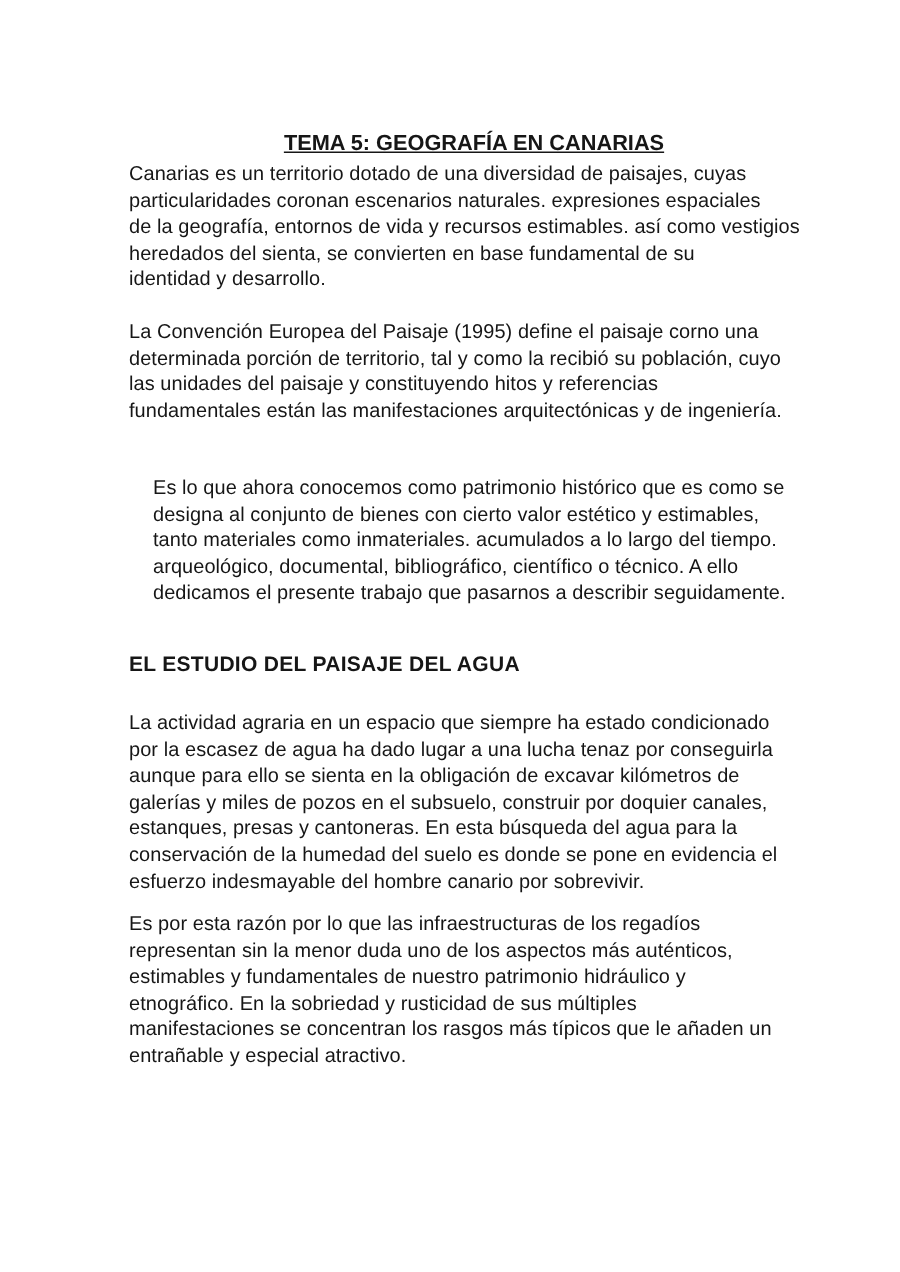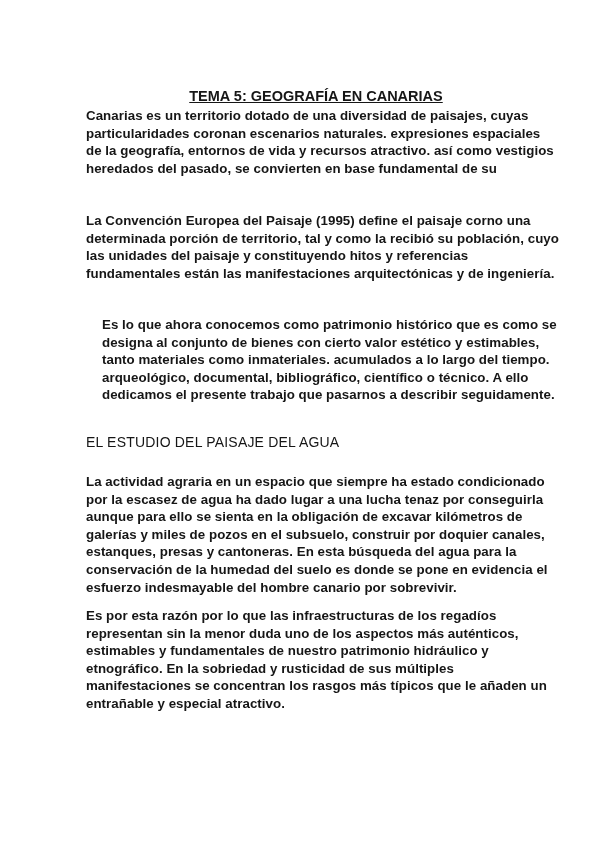--- a/index.html
+++ b/index.html
@@ -37,54 +37,54 @@
       line-height: 18px;
     }
     .para {
       position: absolute;
       left: 86px;
       width: 440px;
       margin: 0;
       font-size: 13.3px;
       line-height: 17.6px;
       letter-spacing: 0.05px;
-      font-weight: bold;
     }
     .para .ln {
       display: block;
       white-space: nowrap;
     }
     .section-heading {
       position: absolute;
       left: 86px;
       top: 433px;
       margin: 0;
       font-size: 14px;
-      font-weight: normal;
+      font-weight: bold;
       line-height: 18px;
       letter-spacing: 0.2px;
     }
     #p1 { top: 107px; }
     #p2 { top: 212px; }
     #p3 { top: 316px; margin-left: 16px; }
     #p4 { top: 473px; }
     #p5 { top: 607px; }
   </style>
 </head>
 <body>
 
 <div class="page">
 
   <h1 class="title">TEMA 5: GEOGRAFÍA EN CANARIAS</h1>
 
   <p class="para" id="p1">
     <span class="ln">Canarias es un territorio dotado de una diversidad de paisajes, cuyas</span>
     <span class="ln">particularidades coronan escenarios naturales. expresiones espaciales</span>
-    <span class="ln">de la geografía, entornos de vida y recursos atractivo. así como vestigios</span>
-    <span class="ln">heredados del pasado, se convierten en base fundamental de su</span>
+    <span class="ln">de la geografía, entornos de vida y recursos estimables. así como vestigios</span>
+    <span class="ln">heredados del sienta, se convierten en base fundamental de su</span>
+    <span class="ln">identidad y desarrollo.</span>
   </p>
 
   <p class="para" id="p2">
     <span class="ln">La Convención Europea del Paisaje (1995) define el paisaje corno una</span>
     <span class="ln">determinada porción de territorio, tal y como la recibió su población, cuyo</span>
     <span class="ln">las unidades del paisaje y constituyendo hitos y referencias</span>
     <span class="ln">fundamentales están las manifestaciones arquitectónicas y de ingeniería.</span>
   </p>
 
   <p class="para" id="p3">

